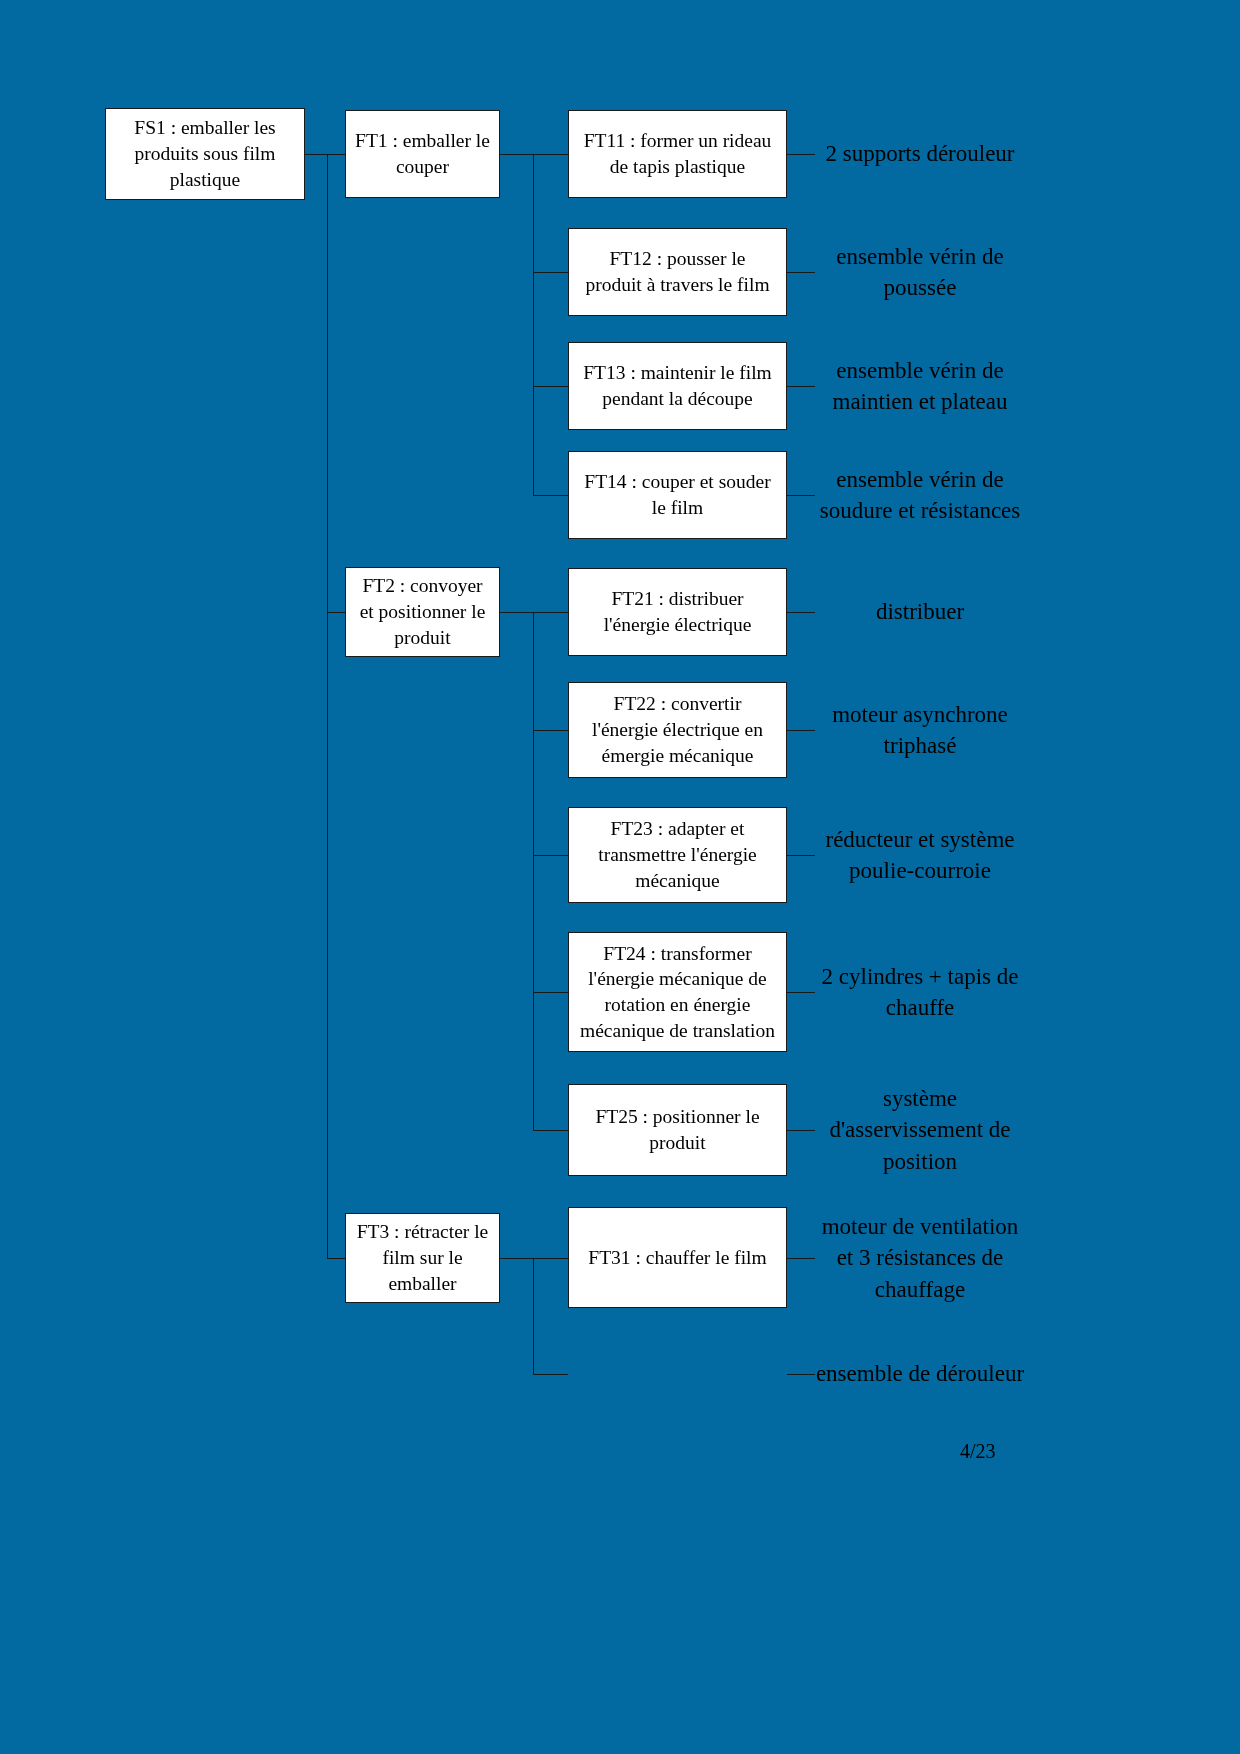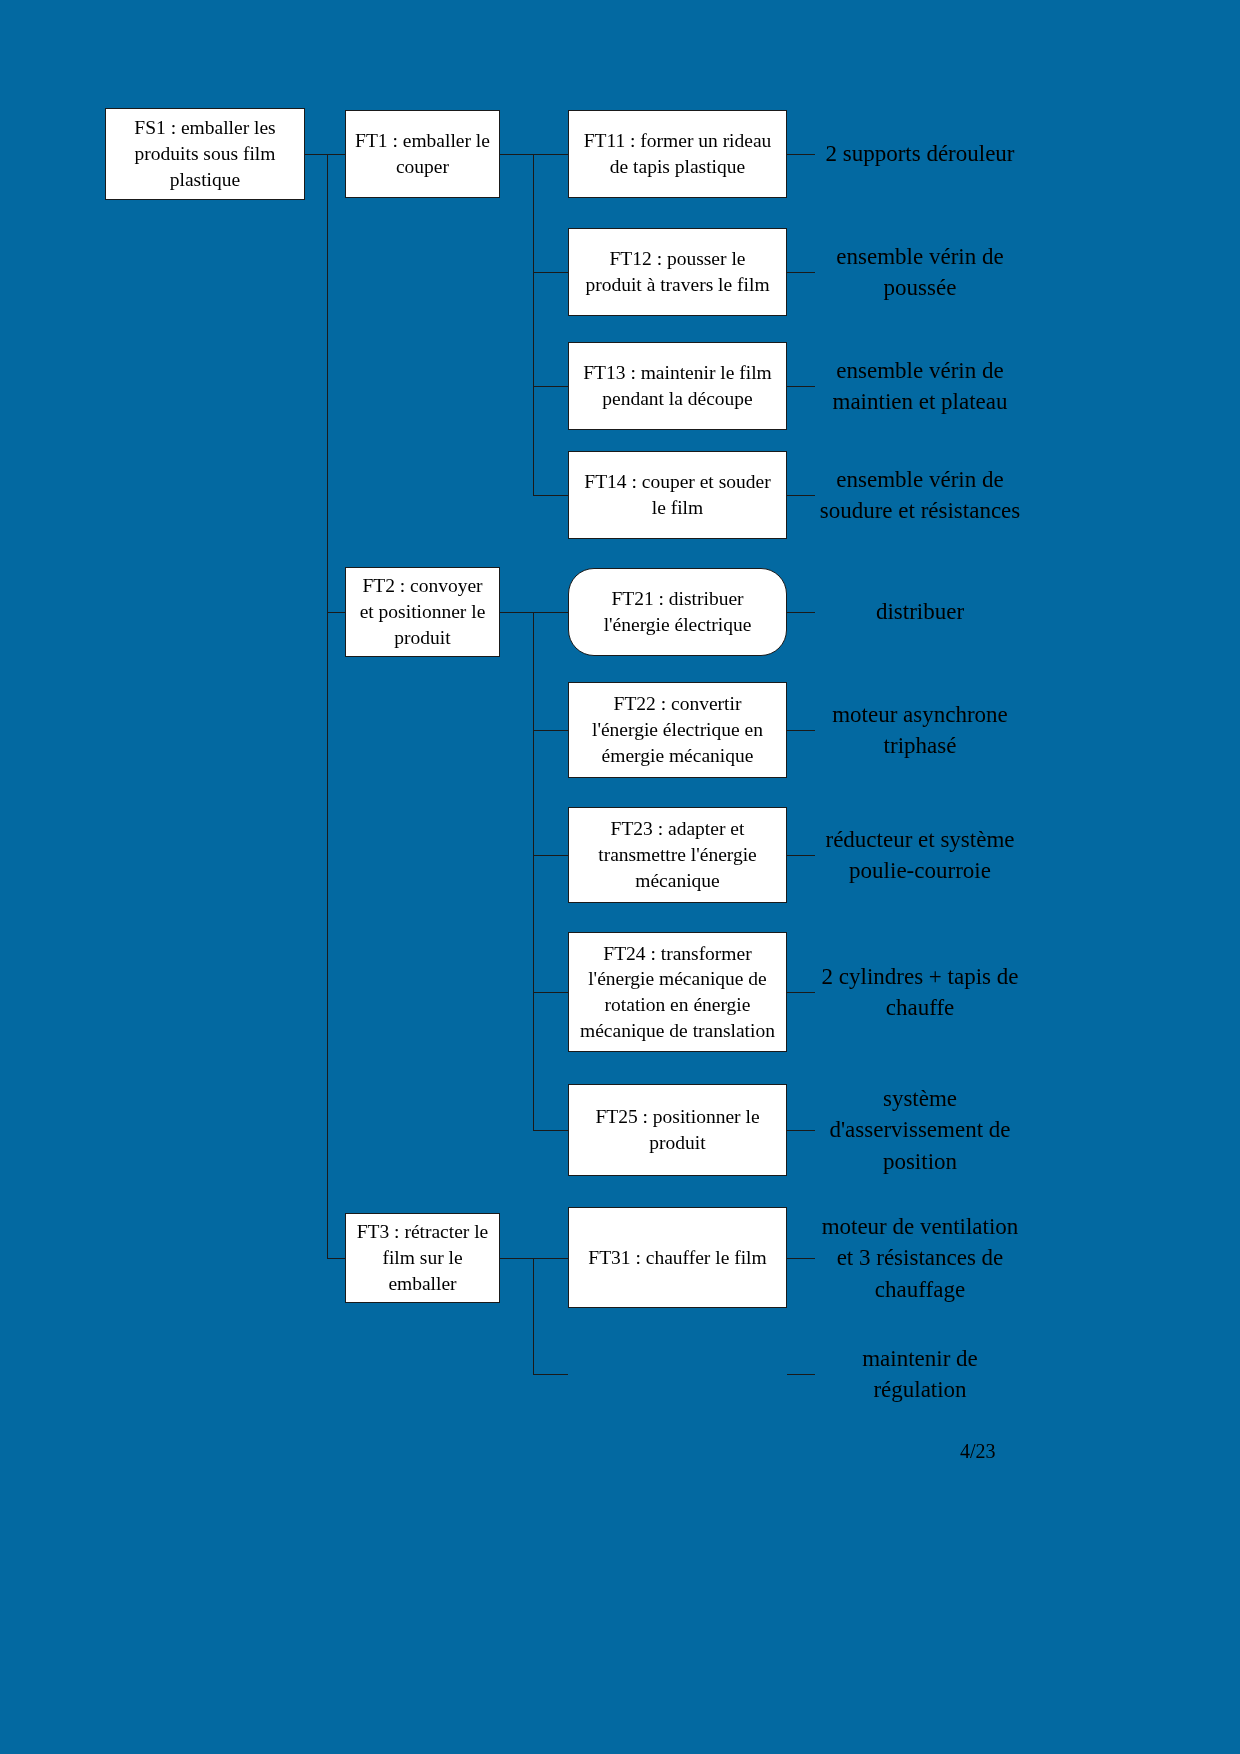--- a/index.html
+++ b/index.html
@@ -120,21 +120,21 @@
   <div class="box" style="left:568px; top:451px; width:219px; height:88px;">FT14 : couper et souder
 le film</div>
   <div class="hline" style="left:787px; top:495px; width:28px;"></div>
   <div class="solution" style="left:815px; top:469px; width:210px; height:52px;">ensemble vérin de
 soudure et résistances</div>
 
   <div class="hline" style="left:500px; top:612px; width:33px;"></div>
   <div class="vline" style="left:533px; top:612px; height:518px;"></div>
 
   <div class="hline" style="left:533px; top:612px; width:35px;"></div>
-  <div class="box" style="left:568px; top:568px; width:219px; height:88px;border-radius:26px;">FT21 : distribuer
+  <div class="box" style="left:568px; top:568px; width:219px; height:88px;">FT21 : distribuer
 l'énergie électrique</div>
   <div class="hline" style="left:787px; top:612px; width:28px;"></div>
   <div class="solution" style="left:815px; top:596px; width:210px; height:32px;">distribuer</div>
 
   <div class="hline" style="left:533px; top:730px; width:35px;"></div>
   <div class="box" style="left:568px; top:682px; width:219px; height:96px;">FT22 : convertir
 l'énergie électrique en
 émergie mécanique</div>
   <div class="hline" style="left:787px; top:730px; width:28px;"></div>
   <div class="solution" style="left:815px; top:704px; width:210px; height:52px;">moteur asynchrone
@@ -170,17 +170,17 @@
 
   <div class="hline" style="left:533px; top:1258px; width:35px;"></div>
   <div class="box" style="left:568px; top:1207px; width:219px; height:101px;">FT31 : chauffer le film</div>
   <div class="hline" style="left:787px; top:1258px; width:28px;"></div>
   <div class="solution" style="left:815px; top:1219px; width:210px; height:78px;">moteur de ventilation
 et 3 résistances de
 chauffage</div>
 
   <div class="hline" style="left:533px; top:1374px; width:35px;"></div>
   <div class="hline" style="left:787px; top:1374px; width:28px;"></div>
-  <div class="solution" style="left:815px; top:1358px; width:210px; height:32px;">maintenir de régulation</div>
+  <div class="solution" style="left:815px; top:1358px; width:210px; height:32px;">ensemble de dérouleur</div>
 
   <div class="page-number" style="left:960px; top:1440px;">4/23</div>
 
 </div>
 
 </body></html>

